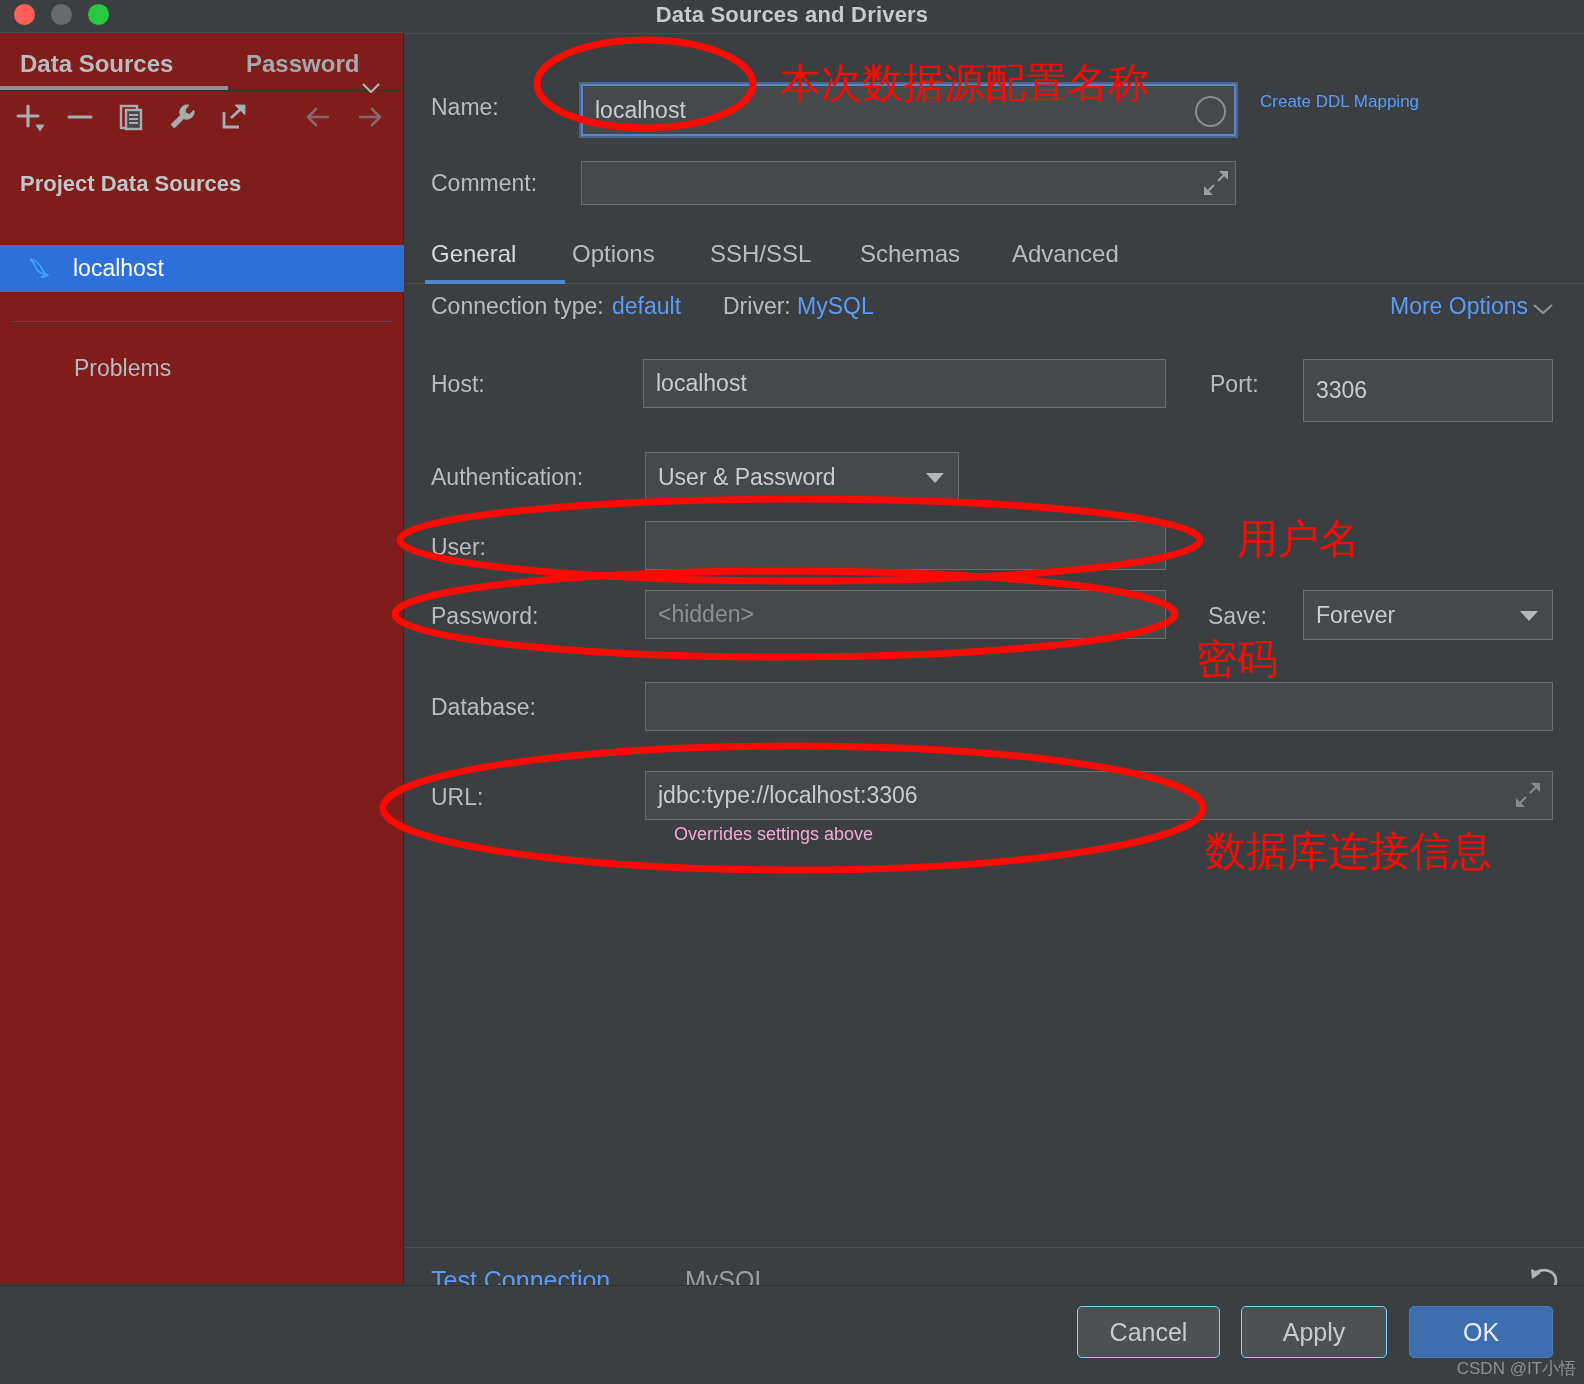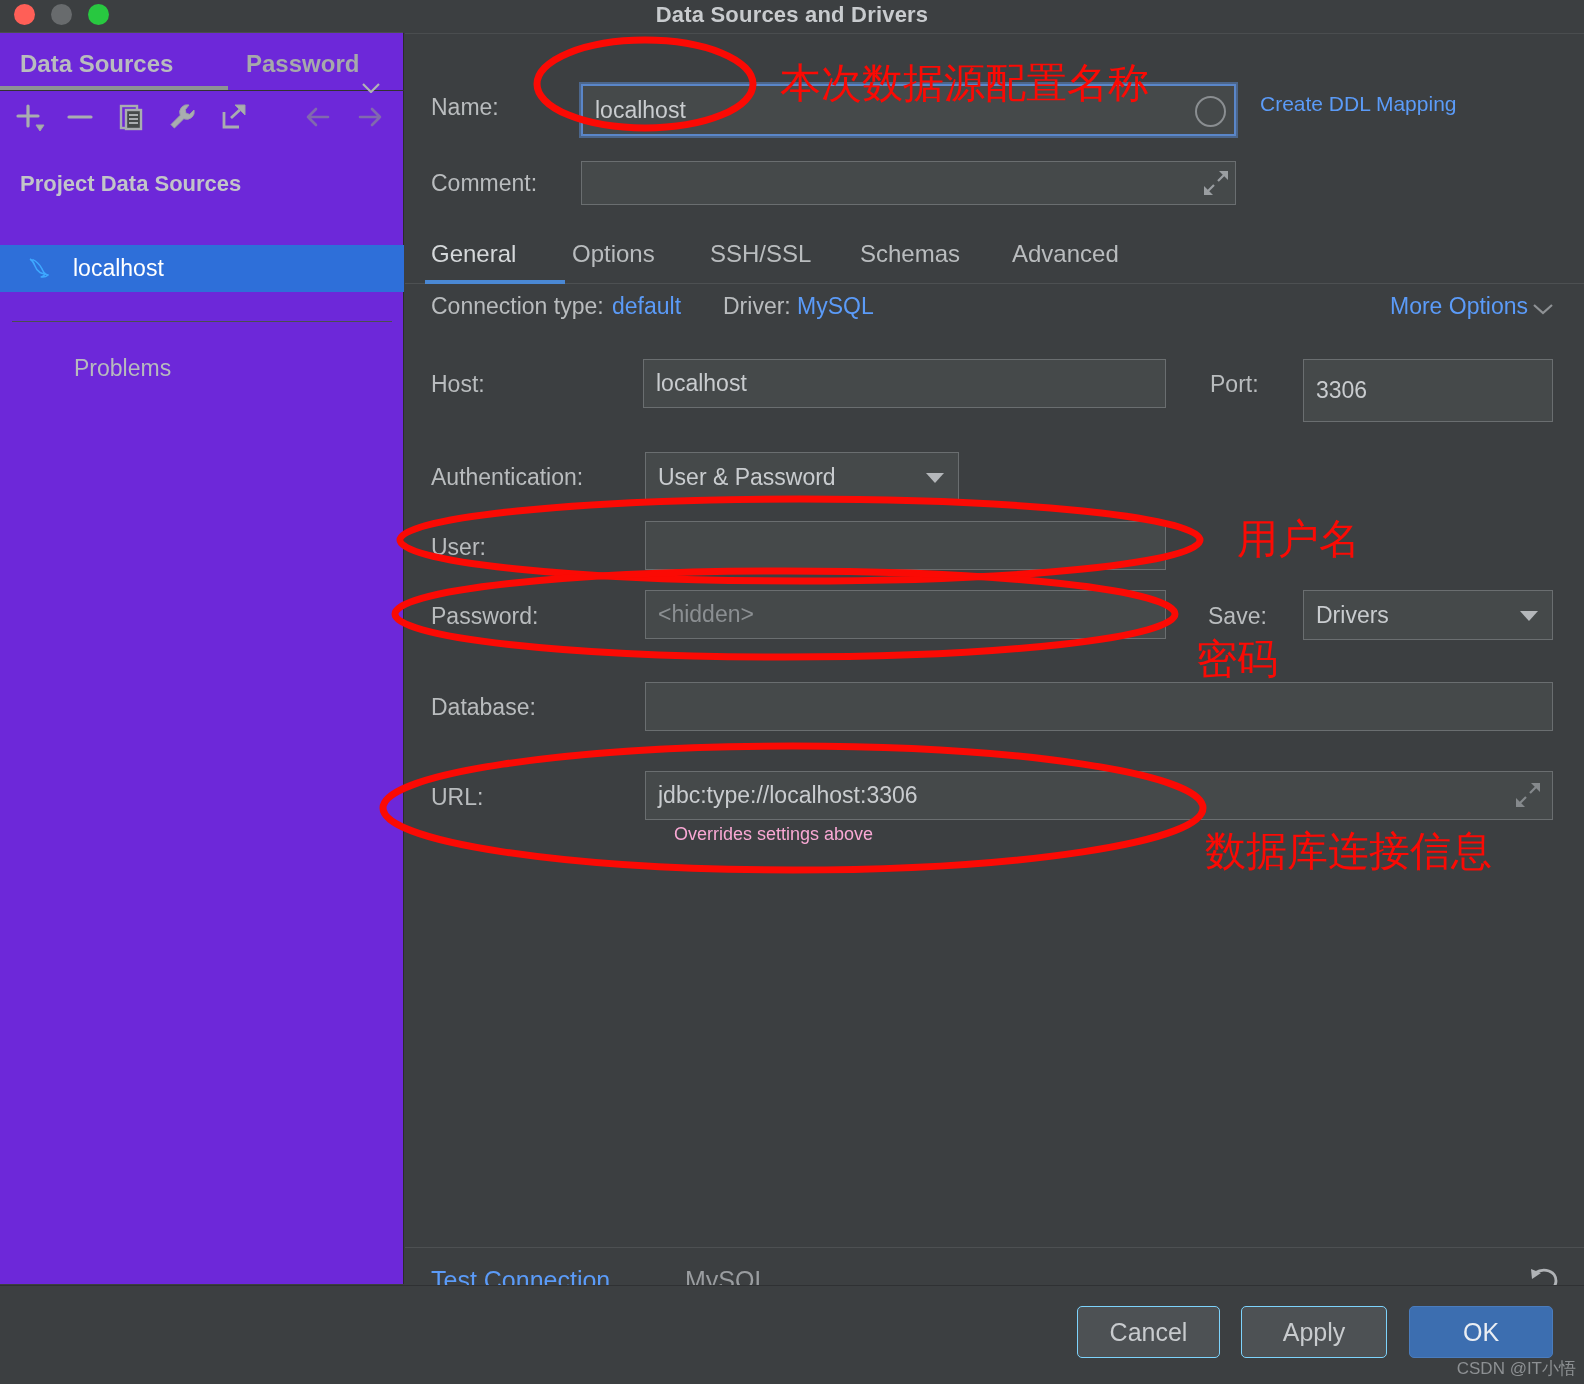--- a/index.html
+++ b/index.html
@@ -32,21 +32,21 @@
   .wintitle {
     position: absolute; left: 0; top: 0; width: 1584px;
     text-align: center; line-height: 30px;
     font-size: 22px; font-weight: bold; color: #c8cbce;
     letter-spacing: .2px;
   }
 
   
   .sidebar {
     position: absolute; left: 0; top: 32px; width: 404px; height: 1252px;
-    background: #6d28d9;
+    background: #7f1d1d;
     border-right: 1px solid #2b2b2b;
     border-top: 1px solid #4a4d4f;
   }
   .sb-tabs {
     position: relative; height: 58px; width: 404px;
     border-bottom: 1px solid #323232;
   }
   .sb-tab {
     position: absolute; top: 0; height: 57px; line-height: 62px;
     font-size: 24px; font-weight: bold; color: #b9bcbe;
@@ -309,21 +309,21 @@
     <div class="sb-help">?</div>
   </div>
 
   <div class="main">
 
     <div class="lbl" style="left:26px; top:60px;">Name:</div>
     <div class="field focused" style="left:176px; top:50px; width:655px; height:52px;">
       <span>localhost</span>
     </div>
     <div class="circle-btn" style="left:790px; top:62px;"></div>
-    <div class="lbl link" style="left:855px; top:58px; font-size:21px;">Create DDL Mapping</div>
+    <div class="lbl link" style="left:855px; top:58px; font-size:17px;">Create DDL Mapping</div>
 
     <div class="lbl" style="left:26px; top:136px;">Comment:</div>
     <div class="field" style="left:176px; top:127px; width:655px; height:44px;">
       <span></span>
     </div>
     <svg class="expand-ico" style="left:798px; top:136px;" viewBox="0 0 26 26">
       <path d="M24 2 15 11M2 24l9-9" stroke="#9a9ea1" stroke-width="2.2" fill="none"></path>
       <polygon points="25,1 25,10 16,1" fill="#9a9ea1"></polygon>
       <polygon points="1,25 1,16 10,25" fill="#9a9ea1"></polygon>
     </svg>
@@ -365,21 +365,21 @@
     <div class="field" style="left:240px; top:487px; width:521px; height:49px;">
       <span></span>
     </div>
 
     <div class="lbl" style="left:26px; top:569px;">Password:</div>
     <div class="field" style="left:240px; top:556px; width:521px; height:49px;">
       <span class="ph">&lt;hidden&gt;</span>
     </div>
     <div class="lbl" style="left:803px; top:569px;">Save:</div>
     <div class="combo" style="left:898px; top:556px; width:250px; height:50px;">
-      <span>Drivers</span>
+      <span>Forever</span>
       <span class="arrow"></span>
     </div>
 
     <div class="lbl" style="left:26px; top:660px;">Database:</div>
     <div class="field" style="left:240px; top:648px; width:908px; height:49px;">
       <span></span>
     </div>
 
     <div class="lbl" style="left:26px; top:750px;">URL:</div>
     <div class="field" style="left:240px; top:737px; width:908px; height:49px;">

